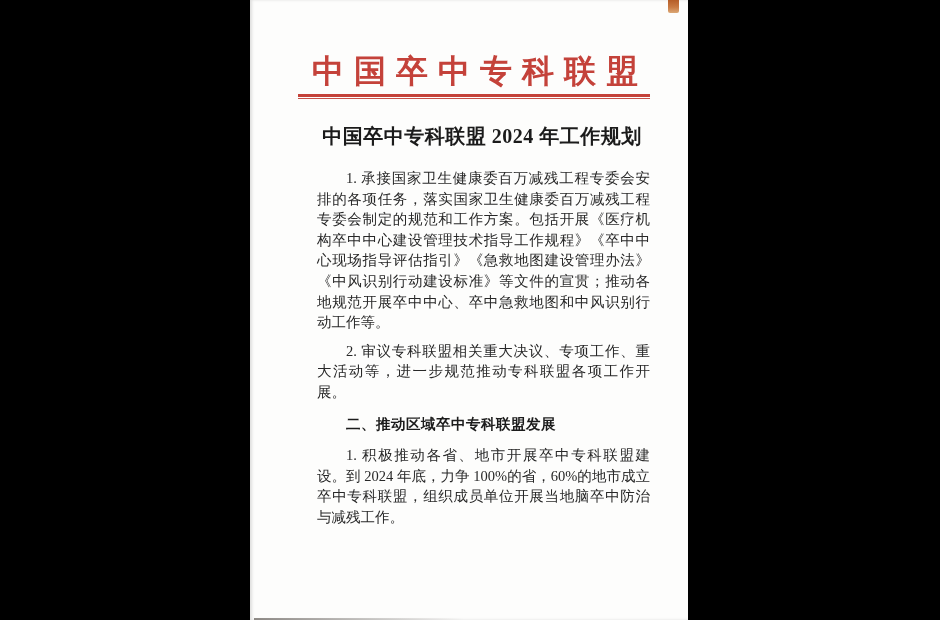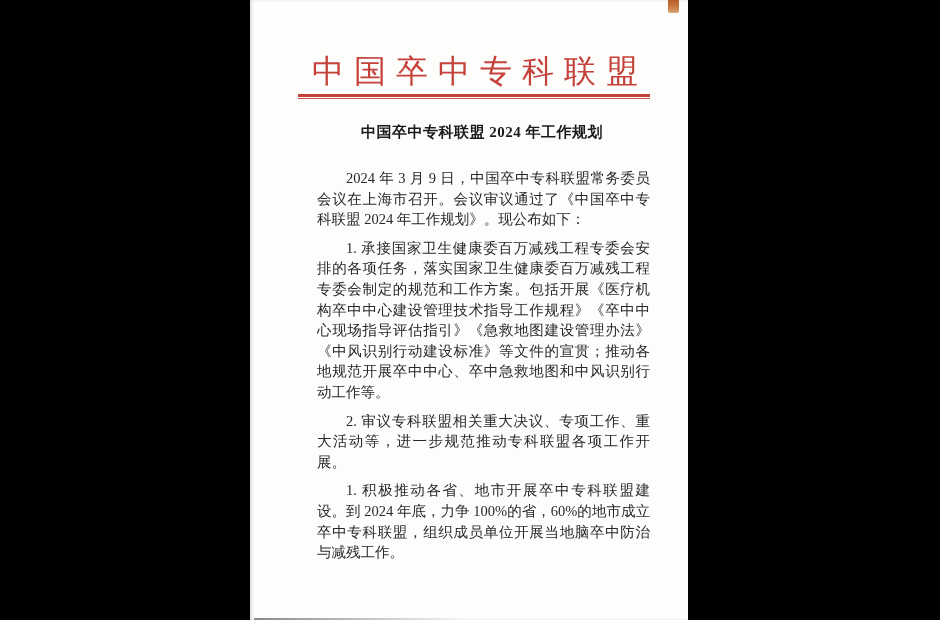--- a/index.html
+++ b/index.html
@@ -35,21 +35,21 @@
     background: linear-gradient(180deg, #b55d28 0%, #c97a43 55%, #dba876 100%);
     border-radius: 0 0 2px 2px;
   }
   .letterhead {
     position: absolute;
     top: 52px;
     left: 12px;
     right: 0;
     text-align: center;
     font-family: "Liberation Serif", "DejaVu Serif", serif;
-    font-weight: 400;
+    font-weight: 700;
     font-size: 32px;
     line-height: 38px;
     letter-spacing: 10px;
     text-indent: 10px;
     color: #c4423a;
     white-space: nowrap;
   }
   .letterhead-divider {
     position: absolute;
     top: 94px;
@@ -66,21 +66,21 @@
     margin-top: 1.5px;
   }
   .doc-title {
     position: absolute;
     top: 123px;
     left: 62px;
     width: 340px;
     text-align: center;
     font-family: "Liberation Serif", "DejaVu Serif", serif;
     font-weight: 700;
-    font-size: 15px;
+    font-size: 20px;
     color: #1b1b1b;
     letter-spacing: 0.5px;
   }
   .doc-body {
     position: absolute;
     top: 168px;
     left: 67px;
     width: 333px;
     font-family: "Liberation Serif", "DejaVu Serif", serif;
     font-size: 14.5px;
@@ -121,21 +121,21 @@
     <div class="letterhead">中国卒中专科联盟</div>
 
     <div class="letterhead-divider">
       <div class="rule-thick"></div>
       <div class="rule-thin"></div>
     </div>
 
     <div class="doc-title">中国卒中专科联盟 2024 年工作规划</div>
 
     <div class="doc-body">
-      <p class="para">2024 年 3 月 9 日，中国卒中专科联盟常务委员会议在上海市召开。会议审议通过了《中国卒中专科联盟 2024 年工作规划》。现公布如下：</p>
       <p class="para">1. 承接国家卫生健康委百万减残工程专委会安排的各项任务，落实国家卫生健康委百万减残工程专委会制定的规范和工作方案。包括开展《医疗机构卒中中心建设管理技术指导工作规程》《卒中中心现场指导评估指引》《急救地图建设管理办法》《中风识别行动建设标准》等文件的宣贯；推动各地规范开展卒中中心、卒中急救地图和中风识别行动工作等。</p>
       <p class="para">2. 审议专科联盟相关重大决议、专项工作、重大活动等，进一步规范推动专科联盟各项工作开展。</p>
+      <p class="section-heading">二、推动区域卒中专科联盟发展</p>
       <p class="para">1. 积极推动各省、地市开展卒中专科联盟建设。到 2024 年底，力争 100%的省，60%的地市成立卒中专科联盟，组织成员单位开展当地脑卒中防治与减残工作。</p>
     </div>
 
     <div class="scan-edge-shadow"></div>
   </div>
 </div>
 
 </body></html>

